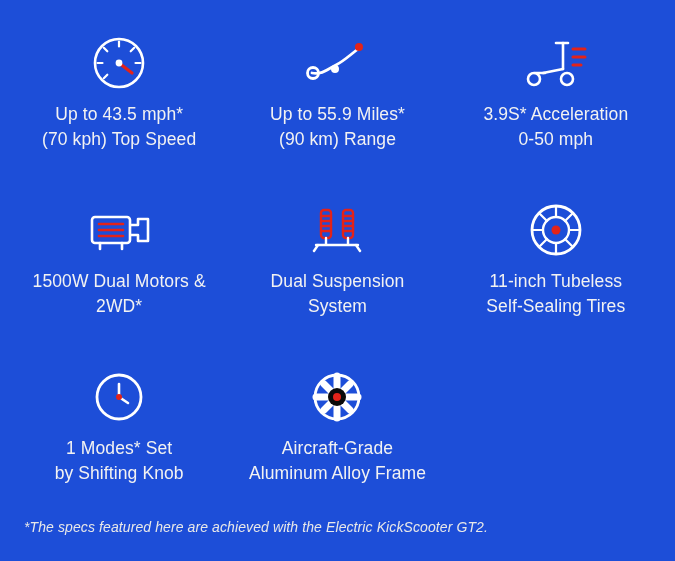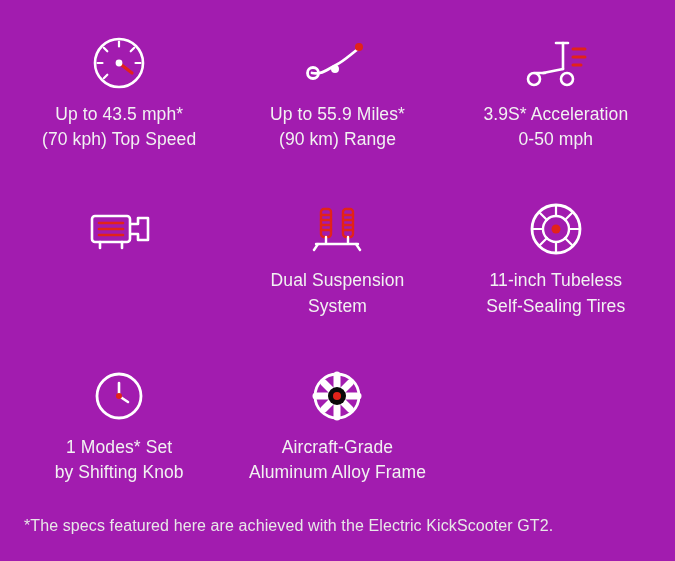--- a/index.html
+++ b/index.html
@@ -10,21 +10,21 @@
   body {
     width: 675px;
     height: 561px;
     overflow: hidden;
     font-family: "Liberation Sans", sans-serif;
     color: #ffffff;
   }
   .spec-sheet {
     width: 675px;
     height: 561px;
-    background: #a21caf;
+    background: #1d4ed8;
     position: relative;
     box-sizing: border-box;
     padding: 18px 10px 0 10px;
     display: flex;
     flex-direction: column;
   }
   .grid {
     display: grid;
     grid-template-columns: repeat(3, 1fr);
     grid-template-rows: repeat(3, 1fr);
@@ -48,21 +48,22 @@
   .cell-text {
     text-align: center;
     font-size: 17.5px;
     line-height: 1.45;
     color: #f2f2f2;
     letter-spacing: 0.1px;
     white-space: pre-line;
     max-width: 210px;
   }
   .footnote {
-    font-size: 16px;
+    font-size: 14px;
+    font-style: italic;
     color: #e8e8e8;
     padding: 0 0 26px 14px;
     letter-spacing: 0.1px;
   }
   svg { display: block; }
 </style>
 </head>
 <body>
 
 <div class="spec-sheet">
@@ -131,20 +132,22 @@
           <g stroke="#e2231a" stroke-width="2.6" stroke-linecap="round">
             <line x1="13" y1="19" x2="37" y2="19"></line>
             <line x1="13" y1="25" x2="37" y2="25"></line>
             <line x1="13" y1="31" x2="37" y2="31"></line>
           </g>
           <path d="M44 20 h8 v-6 h10 v22 h-10 v-6 h-8" fill="none" stroke="#ffffff" stroke-width="2.6" stroke-linejoin="round"></path>
           <line x1="14" y1="38" x2="14" y2="44" stroke="#ffffff" stroke-width="2.6" stroke-linecap="round"></line>
           <line x1="36" y1="38" x2="36" y2="44" stroke="#ffffff" stroke-width="2.6" stroke-linecap="round"></line>
         </svg>
       </div>
+      <div class="cell-text">1500W Dual Motors &amp;
+2WD*</div>
     </div>
 
     <div class="cell">
       <div class="icon-wrap">
         <svg width="58" height="52" viewBox="0 0 58 52">
           <g stroke="#e2231a" stroke-width="2.4" fill="none" stroke-linecap="round">
             <rect x="13" y="6" width="10" height="28" rx="3"></rect>
             <line x1="13" y1="12" x2="23" y2="12"></line>
             <line x1="13" y1="17" x2="23" y2="17"></line>
             <line x1="13" y1="22" x2="23" y2="22"></line>

